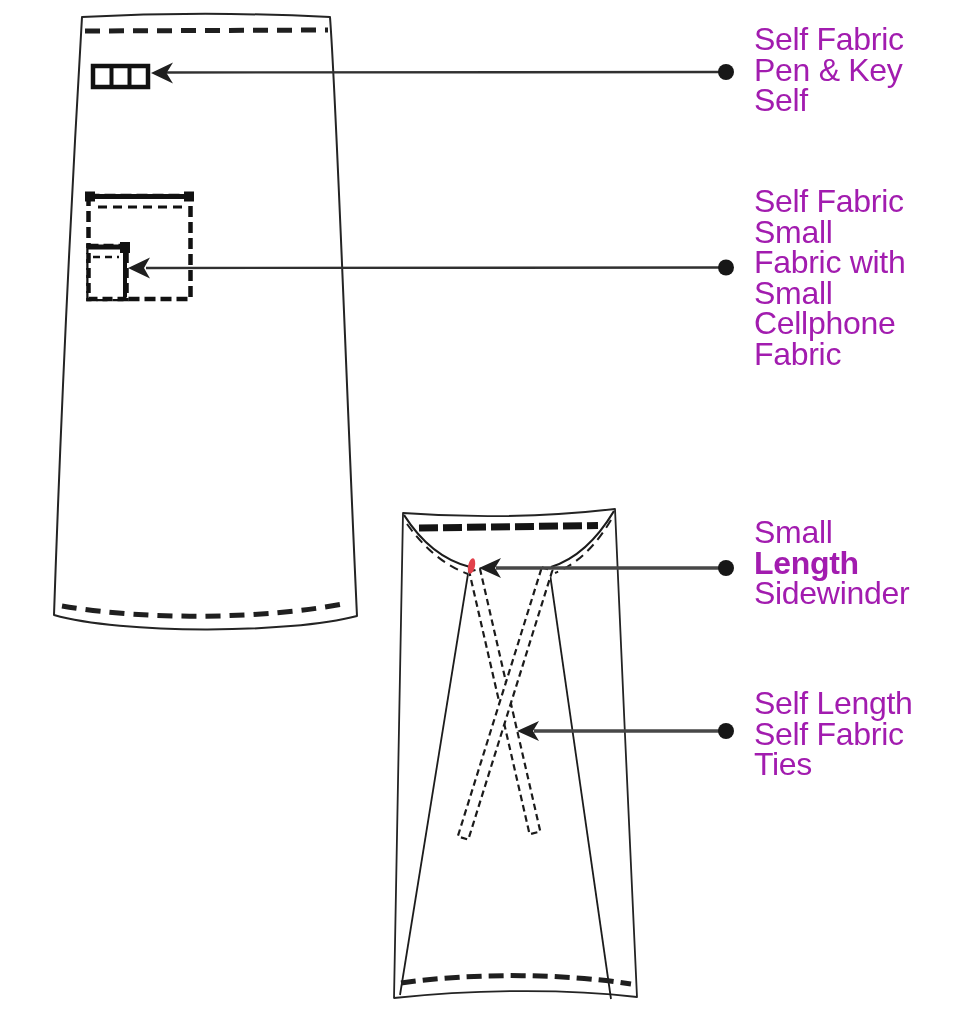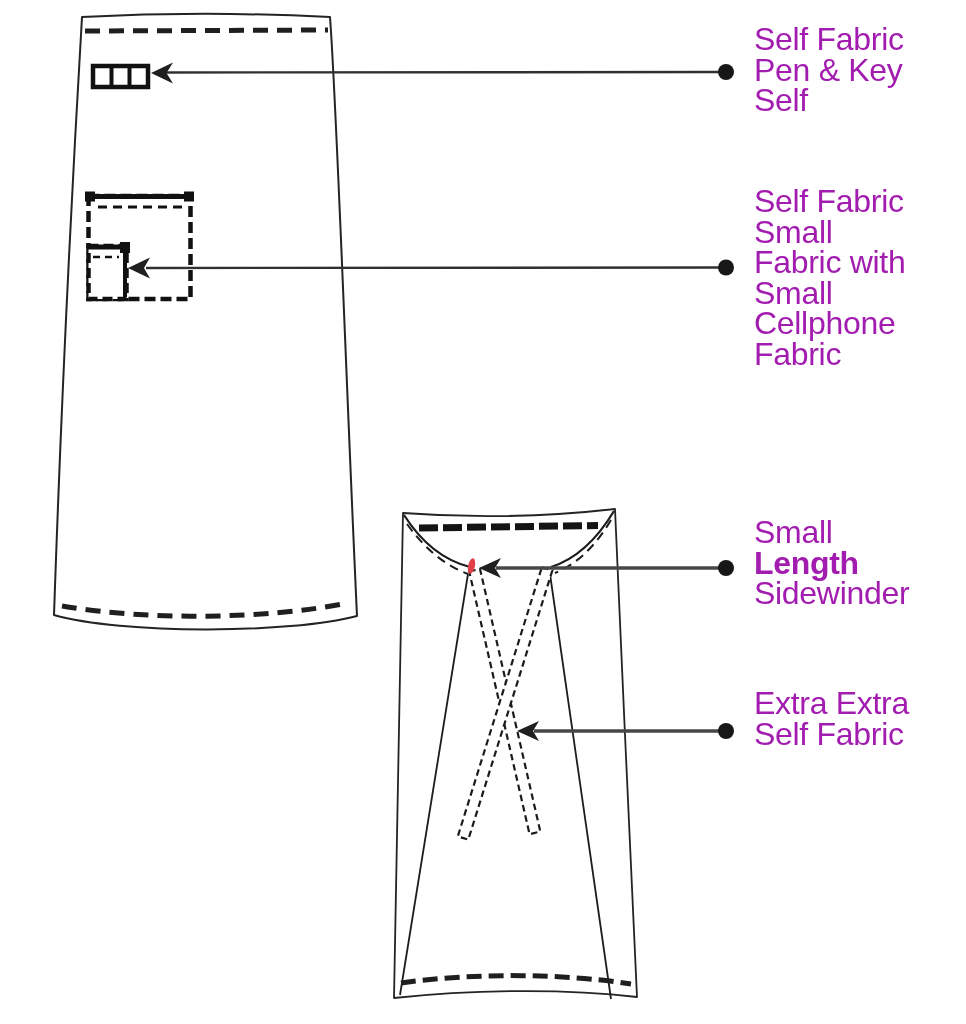--- a/index.html
+++ b/index.html
@@ -139,17 +139,18 @@
     <div class="line">Fabric</div>
   </div>
 
   <div class="callout callout-3">
     <div class="line">Small</div>
     <div class="line bold">Length</div>
     <div class="line">Sidewinder</div>
   </div>
 
   <div class="callout callout-4">
-    <div class="line">Extra Extra</div>
+    <div class="line">Self Length</div>
     <div class="line">Self Fabric</div>
+    <div class="line">Ties</div>
   </div>
 
 </div>
 
 </body></html>

